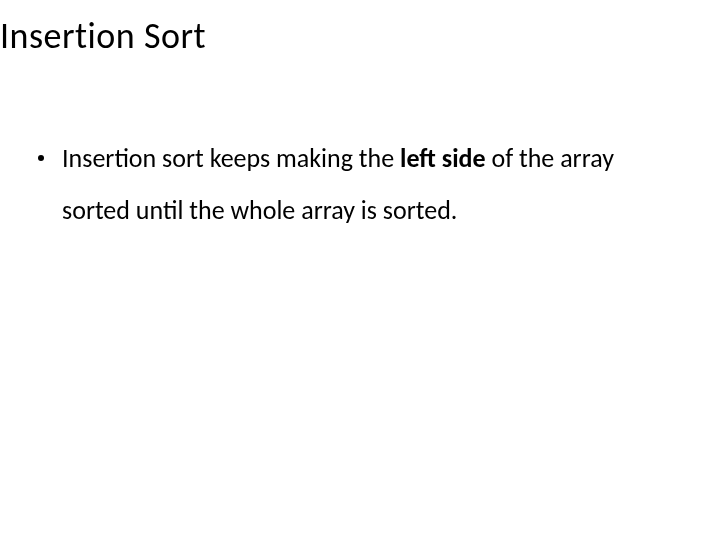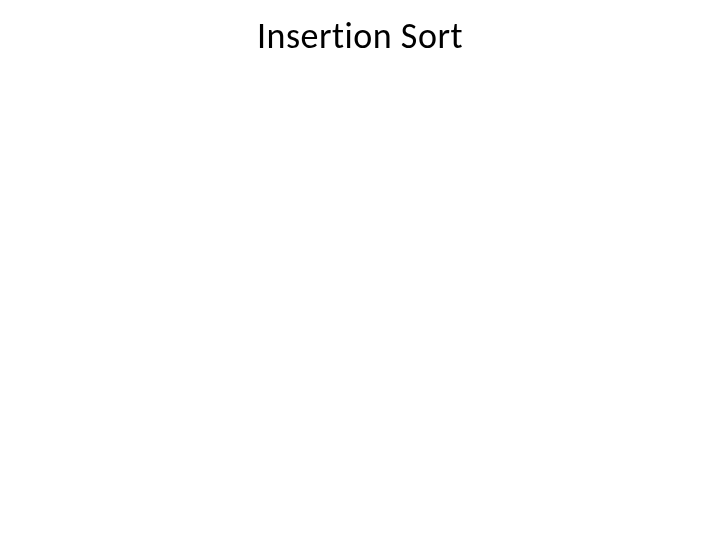--- a/index.html
+++ b/index.html
@@ -16,21 +16,20 @@
     width: 720px;
     height: 540px;
     position: relative;
     box-sizing: border-box;
   }
   .title {
     position: absolute;
     top: 14px;
     left: 0;
     width: 100%;
-    text-align: center;
     font-size: 36px;
     font-weight: 400;
     letter-spacing: 0.5px;
   }
   .body {
     position: absolute;
     top: 132px;
     left: 38px;
     right: 38px;
   }
@@ -54,13 +53,21 @@
   }
   .bold {
     font-weight: 700;
   }
 </style>
 </head>
 <body>
 
 <div class="slide">
   <div class="title">Insertion Sort</div>
+  <div class="body">
+    <div class="bullet">
+      <span class="dot"></span>
+      <span class="text">
+        <span>Insertion sort keeps making the </span><span class="bold">left side</span><span> of the array sorted until the whole array is sorted.</span>
+      </span>
+    </div>
+  </div>
 </div>
 
 </body></html>

